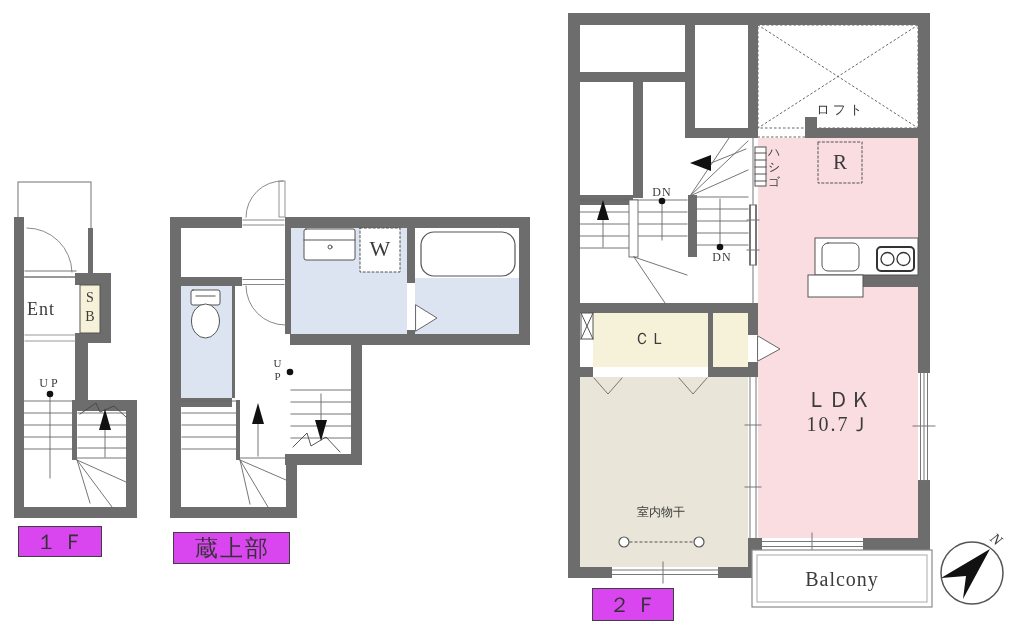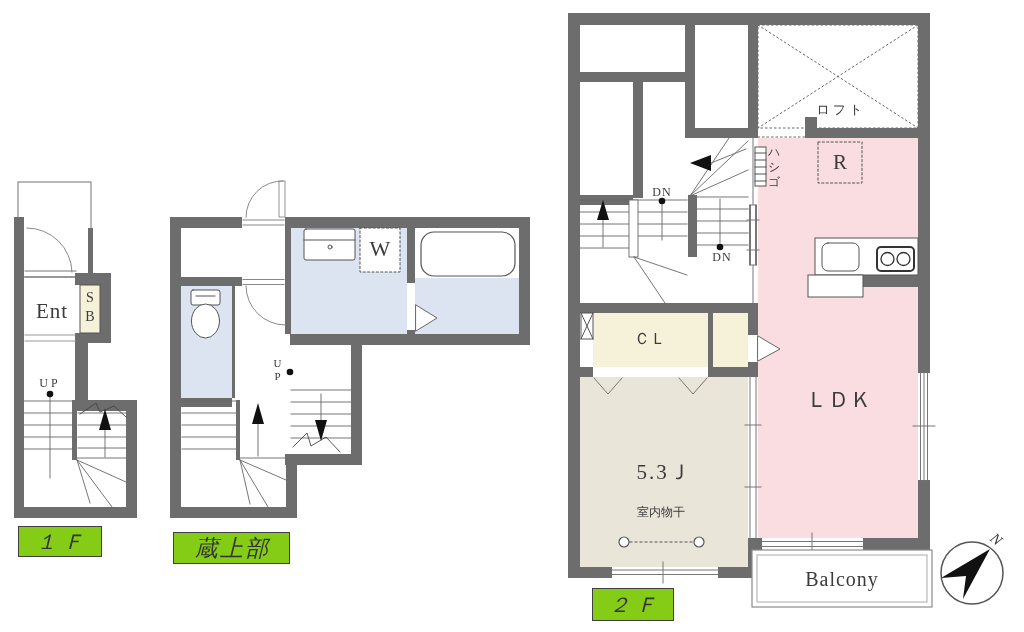--- a/index.html
+++ b/index.html
@@ -2,23 +2,23 @@
 <html><head>
 <meta charset="utf-8">
 <style>
   html,body{margin:0;padding:0;background:#fff;}
   #stage{position:relative;width:1024px;height:632px;background:#fff;overflow:hidden;
          font-family:"Liberation Serif","DejaVu Serif",serif;color:#3a3a3a;}
   #plan-svg{position:absolute;left:0;top:0;}
   .lbl{position:absolute;white-space:nowrap;color:#3b3b3b;}
   .center{text-align:center;white-space:normal;}
   .stack{word-break:break-all;white-space:normal;line-height:1.35;text-align:center;}
-  .box-label{position:absolute;border:1.5px solid #3f3f3f;background:#84cc16;display:flex;
+  .box-label{position:absolute;border:1.5px solid #3f3f3f;background:#d946ef;display:flex;
              align-items:center;justify-content:center;font-size:21px;letter-spacing:6px;
-             padding-left:6px;color:#333;font-style:italic;}
+             padding-left:6px;color:#333;}
 </style>
 </head>
 <body>
 
 <div id="stage">
 
 <svg id="plan-svg" width="1024" height="632" viewBox="0 0 1024 632">
 
   <g stroke-linecap="square">
     <rect x="18" y="182" width="73" height="95" fill="#fff" stroke="#8a8a8a" stroke-width="1.2"></rect>
@@ -298,36 +298,36 @@
       <rect x="757" y="555" width="170" height="47" fill="none" stroke="#aaa" stroke-width="1"></rect>
     </g>
 
     <g>
       <circle cx="972" cy="573" r="31" fill="#fff" stroke="#555" stroke-width="1.5"></circle>
       <polygon points="990,549 941,578 966,576 963,599" fill="#111"></polygon>
     </g>
   </g>
 </svg>
 
-<div class="lbl" style="left:27px;top:299px;width:50px;text-align:center;font-size:21px;letter-spacing:1px;">Ent</div>
+<div class="lbl" style="left:27px;top:299px;width:50px;font-size:18px;letter-spacing:1px;">Ent</div>
 <div class="lbl stack" style="left:83px;top:289px;width:14px;font-size:14px;">SB</div>
 <div class="lbl" style="left:34px;top:376px;width:32px;text-align:center;font-size:12px;letter-spacing:3px;">UP</div>
 <div class="box-label" style="left:18px;top:526px;width:76px;height:29px;">１Ｆ</div>
 
 <div class="lbl" style="left:360px;top:236px;width:40px;text-align:center;font-size:22px;">W</div>
 <div class="lbl stack" style="left:271px;top:357px;width:13px;font-size:11px;line-height:1.15;">UP</div>
 <div class="box-label" style="left:173px;top:526px;width:113px;height:30px;font-size:23px;letter-spacing:2px;padding-left:2px;margin-top:6px;">蔵上部</div>
 
 <div class="lbl" style="left:796px;top:101px;width:90px;text-align:center;font-size:13px;letter-spacing:3px;">ロフト</div>
 <div class="lbl" style="left:818px;top:150px;width:44px;text-align:center;font-size:21px;">R</div>
 <div class="lbl stack" style="left:768px;top:145px;width:12px;font-size:12px;line-height:1.25;">ハシゴ</div>
 <div class="lbl" style="left:646px;top:185px;width:32px;text-align:center;font-size:12px;letter-spacing:1px;">DN</div>
 <div class="lbl" style="left:706px;top:250px;width:32px;text-align:center;font-size:12px;letter-spacing:1px;">DN</div>
 <div class="lbl" style="left:600px;top:329px;width:100px;text-align:center;font-size:16px;">ＣＬ</div>
 <div class="lbl" style="left:769px;top:385px;width:140px;text-align:center;font-size:22px;">ＬＤＫ</div>
-<div class="lbl" style="left:594px;top:458px;width:140px;text-align:center;font-size:21px;letter-spacing:2px;">5.3Ｊ</div>
+<div class="lbl" style="left:769px;top:411px;width:140px;text-align:center;font-size:20px;letter-spacing:2px;">10.7Ｊ</div>
 <div class="lbl" style="left:611px;top:504px;width:100px;text-align:center;font-size:12px;">室内物干</div>
 <div class="lbl" style="left:772px;top:568px;width:140px;text-align:center;font-size:20px;letter-spacing:1px;">Balcony</div>
 <div class="box-label" style="left:592px;top:588px;width:74px;height:31px;">２Ｆ</div>
 
 <div class="lbl" style="left:991px;top:531px;font-size:15px;font-style:italic;transform:rotate(40deg);">N</div>
 
 </div>
 
 </body></html>

